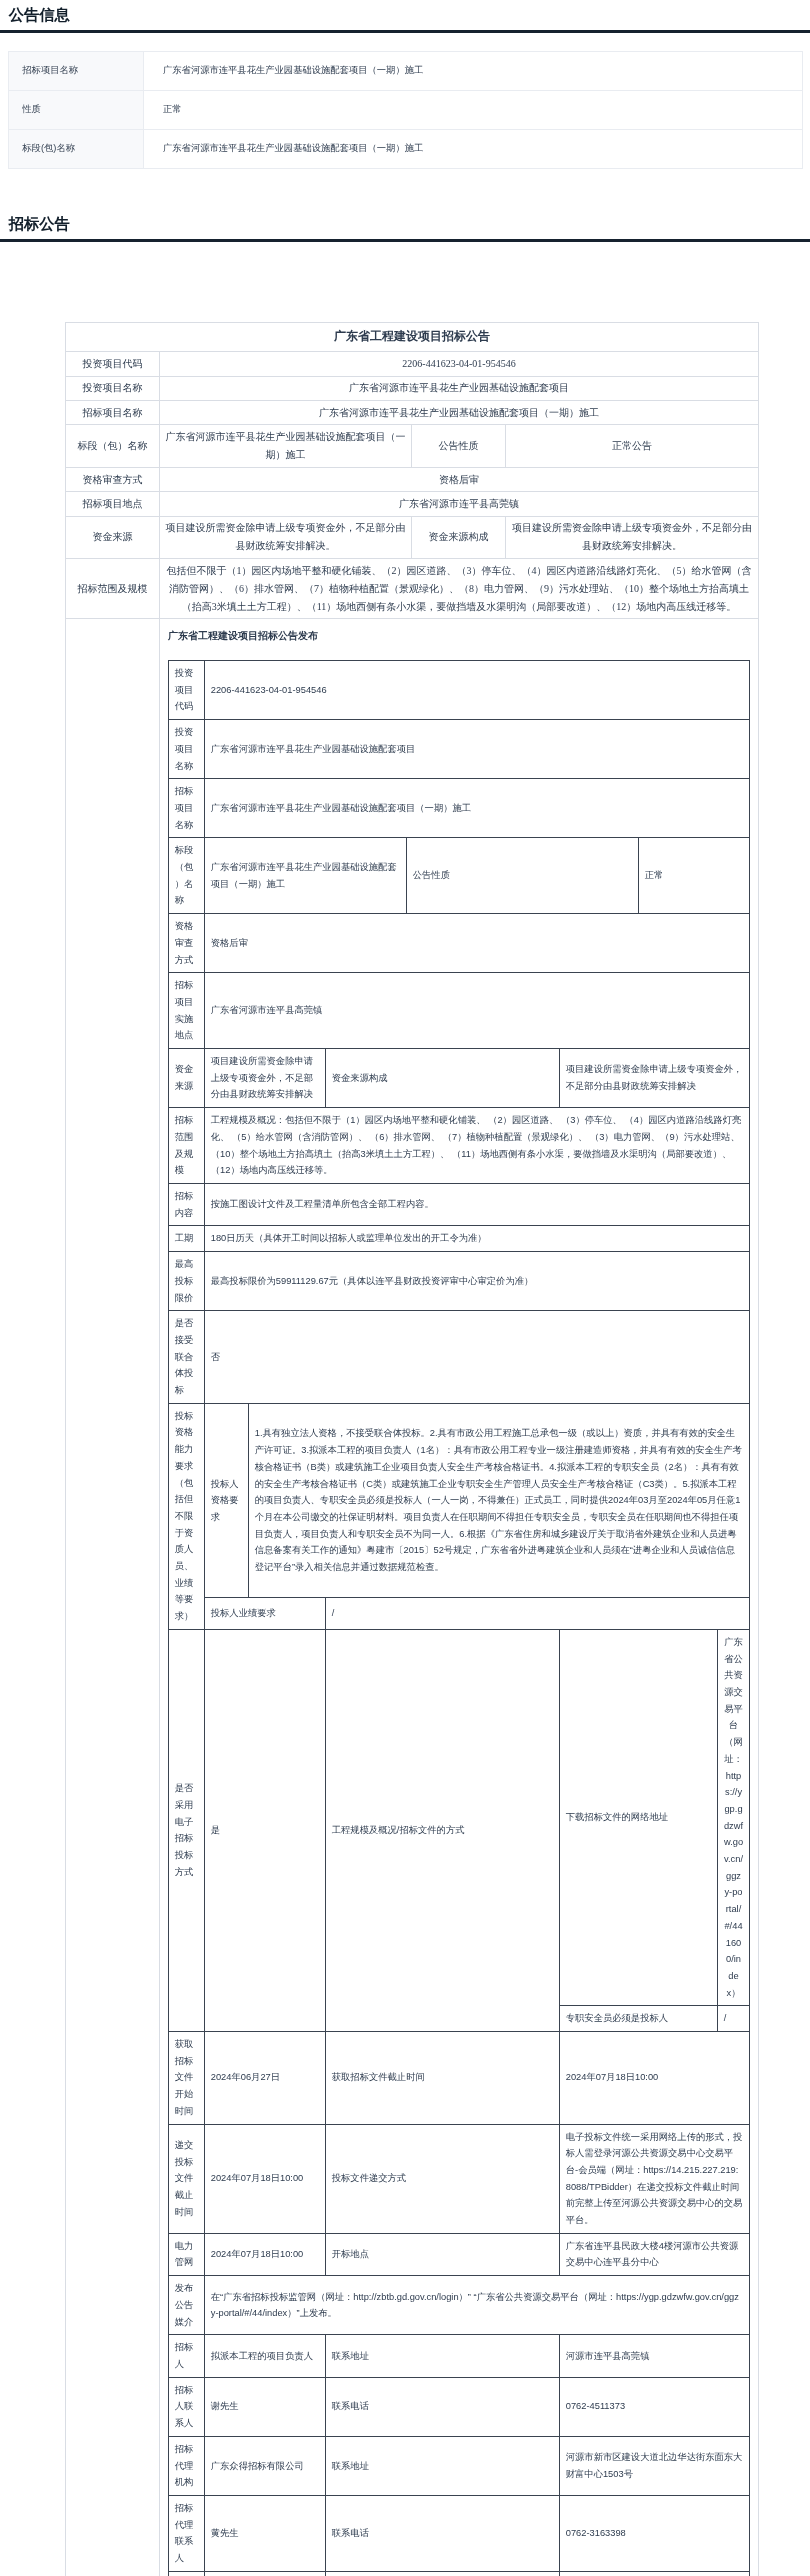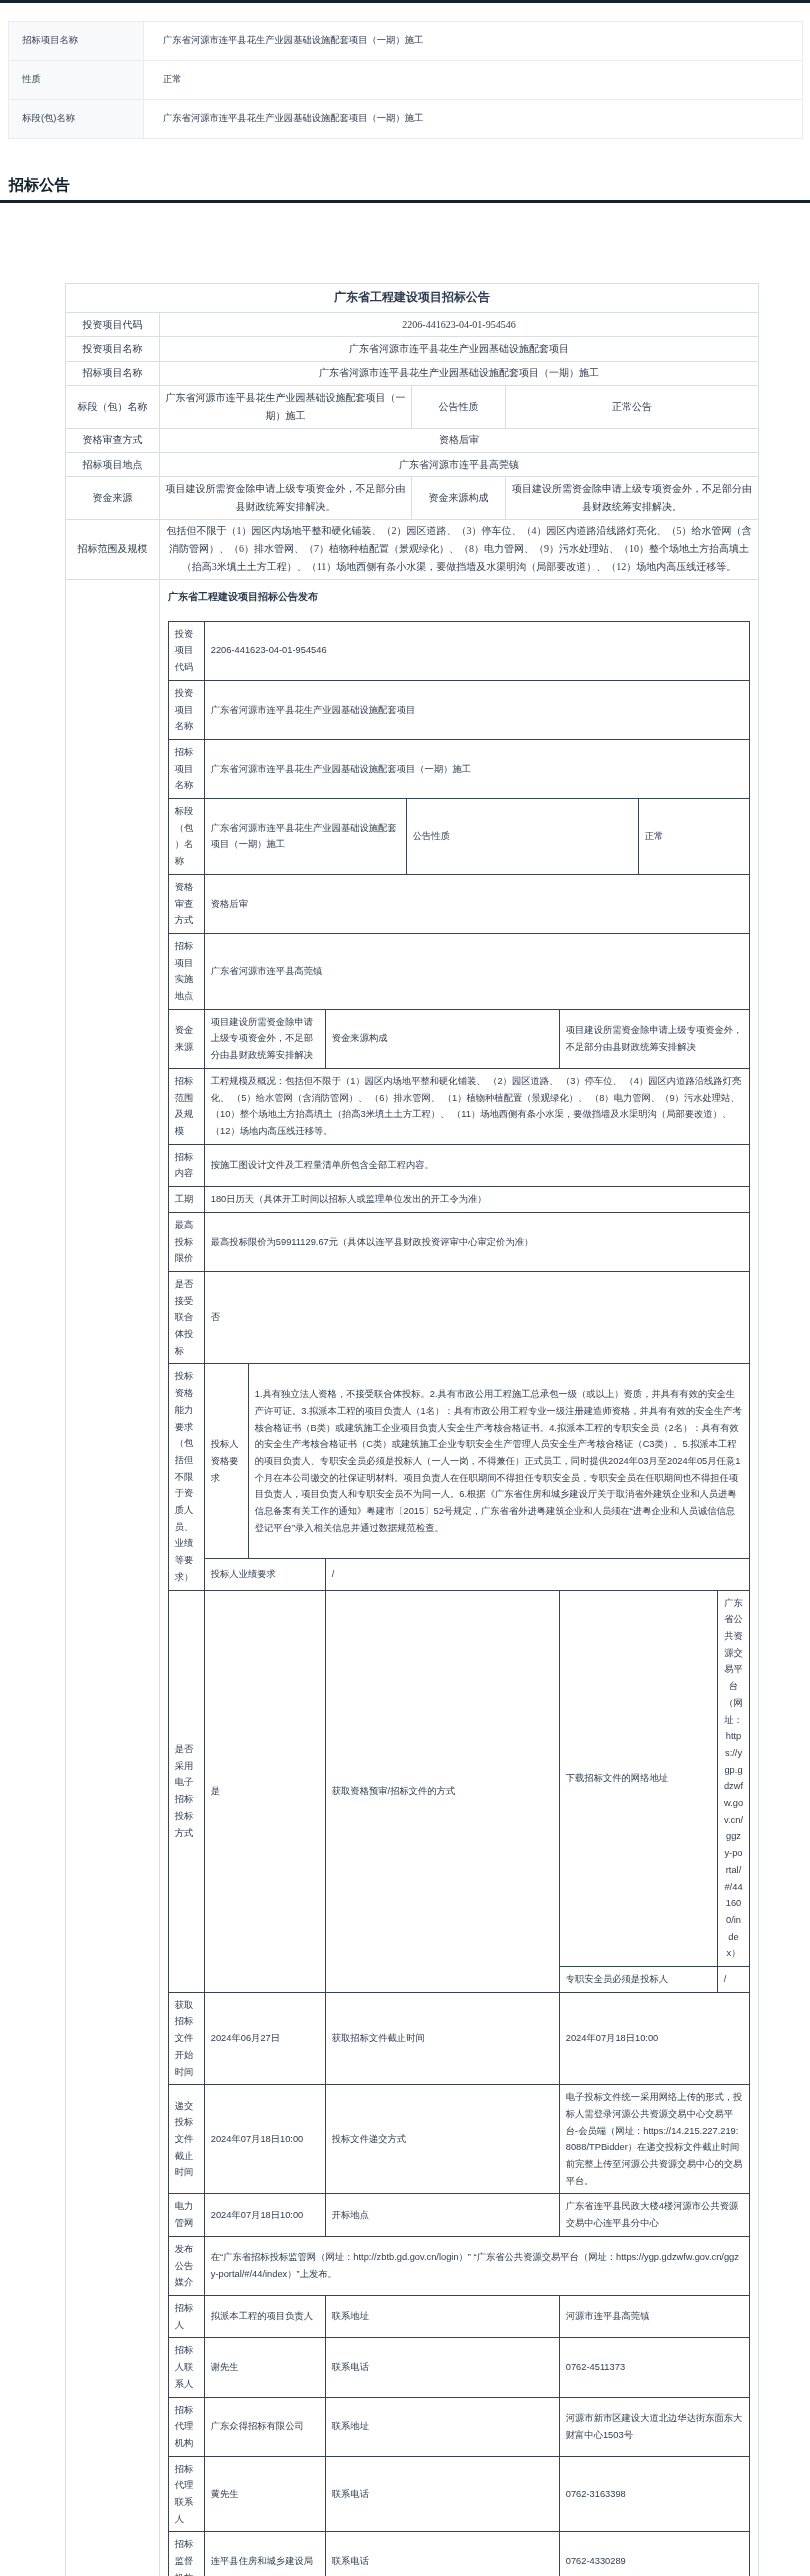--- a/index.html
+++ b/index.html
@@ -23,40 +23,41 @@
   .nested{border-collapse:collapse;table-layout:fixed;width:580px;margin:14.7px auto 32px auto;
       font-family:"Liberation Sans",sans-serif;font-size:9.3px;text-align:left;color:#2d3b4e;}
   .nested td{border:0.7px solid #3a4350;padding:4px 5.3px;line-height:16.7px;vertical-align:middle;word-wrap:break-word;}
   .brk{word-break:break-all;}
   .url-cell{padding:4px 2.7px;text-align:center;}
 </style>
 </head>
 <body>
 
 <div>
+  <div class="sec-title">公告信息</div>
   <div class="sec-bar"></div>
   <table class="t1">
     <tbody>
         <tr>
       <td class="lbl">招标项目名称</td>
       <td class="val">广东省河源市连平县花生产业园基础设施配套项目（一期）施工</td>
     </tr>
     <tr>
       <td class="lbl">性质</td>
       <td class="val">正常</td>
     </tr>
     <tr>
       <td class="lbl">标段(包)名称</td>
       <td class="val">广东省河源市连平县花生产业园基础设施配套项目（一期）施工</td>
     </tr>
   </tbody>
     </table>
 </div>
 
-<div style="margin-top:31px;">
+<div style="margin-top:40px;">
   <div class="sec-title">招标公告</div>
   <div class="sec-bar"></div>
 </div>
 
 <table class="t2">
   <colgroup>
       <col style="width:94px">
       <col style="width:252px">
       <col style="width:94px">
       <col style="width:253px">
@@ -146,21 +147,21 @@
           <td colspan="7">广东省河源市连平县高莞镇</td>
         </tr>
         <tr>
           <td>资金来源</td>
           <td colspan="2">项目建设所需资金除申请上级专项资金外，不足部分由县财政统筹安排解决</td>
           <td colspan="2">资金来源构成</td>
           <td colspan="3">项目建设所需资金除申请上级专项资金外，不足部分由县财政统筹安排解决</td>
         </tr>
         <tr>
           <td>招标范围及规模</td>
-          <td colspan="7">工程规模及概况：包括但不限于（1）园区内场地平整和硬化铺装、 （2）园区道路、 （3）停车位、 （4）园区内道路沿线路灯亮化、 （5）给水管网（含消防管网）、 （6）排水管网、 （1）植物种植配置（景观绿化）、 （8）电力管网、（9）污水处理站、 （10）整个场地土方抬高填土（抬高3米填土土方工程）、 （11）场地西侧有条小水渠，要做挡墙及水渠明沟（局部要改道）、 （12）场地内高压线迁移等。</td>
+          <td colspan="7">工程规模及概况：包括但不限于（1）园区内场地平整和硬化铺装、 （2）园区道路、 （3）停车位、 （4）园区内道路沿线路灯亮化、 （5）给水管网（含消防管网）、 （6）排水管网、 （7）植物种植配置（景观绿化）、 （3）电力管网、（9）污水处理站、 （10）整个场地土方抬高填土（抬高3米填土土方工程）、 （11）场地西侧有条小水渠，要做挡墙及水渠明沟（局部要改道）、 （12）场地内高压线迁移等。</td>
         </tr>
         <tr>
           <td>招标内容</td>
           <td colspan="7">按施工图设计文件及工程量清单所包含全部工程内容。</td>
         </tr>
         <tr>
           <td>工期</td>
           <td colspan="7">180日历天（具体开工时间以招标人或监理单位发出的开工令为准）</td>
         </tr>
         <tr>
@@ -176,21 +177,21 @@
           <td>投标人资格要求</td>
           <td colspan="6">1.具有独立法人资格，不接受联合体投标。2.具有市政公用工程施工总承包一级（或以上）资质，并具有有效的安全生产许可证。3.拟派本工程的项目负责人（1名）：具有市政公用工程专业一级注册建造师资格，并具有有效的安全生产考核合格证书（B类）或建筑施工企业项目负责人安全生产考核合格证书。4.拟派本工程的专职安全员（2名）：具有有效的安全生产考核合格证书（C类）或建筑施工企业专职安全生产管理人员安全生产考核合格证（C3类）。5.拟派本工程的项目负责人、专职安全员必须是投标人（一人一岗，不得兼任）正式员工，同时提供2024年03月至2024年05月任意1个月在本公司缴交的社保证明材料。项目负责人在任职期间不得担任专职安全员，专职安全员在任职期间也不得担任项目负责人，项目负责人和专职安全员不为同一人。6.根据《广东省住房和城乡建设厅关于取消省外建筑企业和人员进粤信息备案有关工作的通知》粤建市〔2015〕52号规定，广东省省外进粤建筑企业和人员须在“进粤企业和人员诚信信息登记平台”录入相关信息并通过数据规范检查。</td>
         </tr>
         <tr>
           <td colspan="2">投标人业绩要求</td>
           <td colspan="5">/</td>
         </tr>
         <tr>
           <td rowspan="2">是否采用电子招标投标方式</td>
           <td colspan="2" rowspan="2">是</td>
-          <td colspan="2" rowspan="2">获取资格预审/招标文件的方式</td>
+          <td colspan="2" rowspan="2">工程规模及概况/招标文件的方式</td>
           <td colspan="2">下载招标文件的网络地址</td>
           <td class="brk url-cell">广东省公共资源交易平台（网址：https://ygp.gdzwfw.gov.cn/ggzy-portal/#/441600/index）</td>
         </tr>
         <tr>
           <td colspan="2">专职安全员必须是投标人</td>
           <td>/</td>
         </tr>
         <tr>
           <td>获取招标文件开始时间</td>
           <td colspan="2">2024年06月27日</td>

